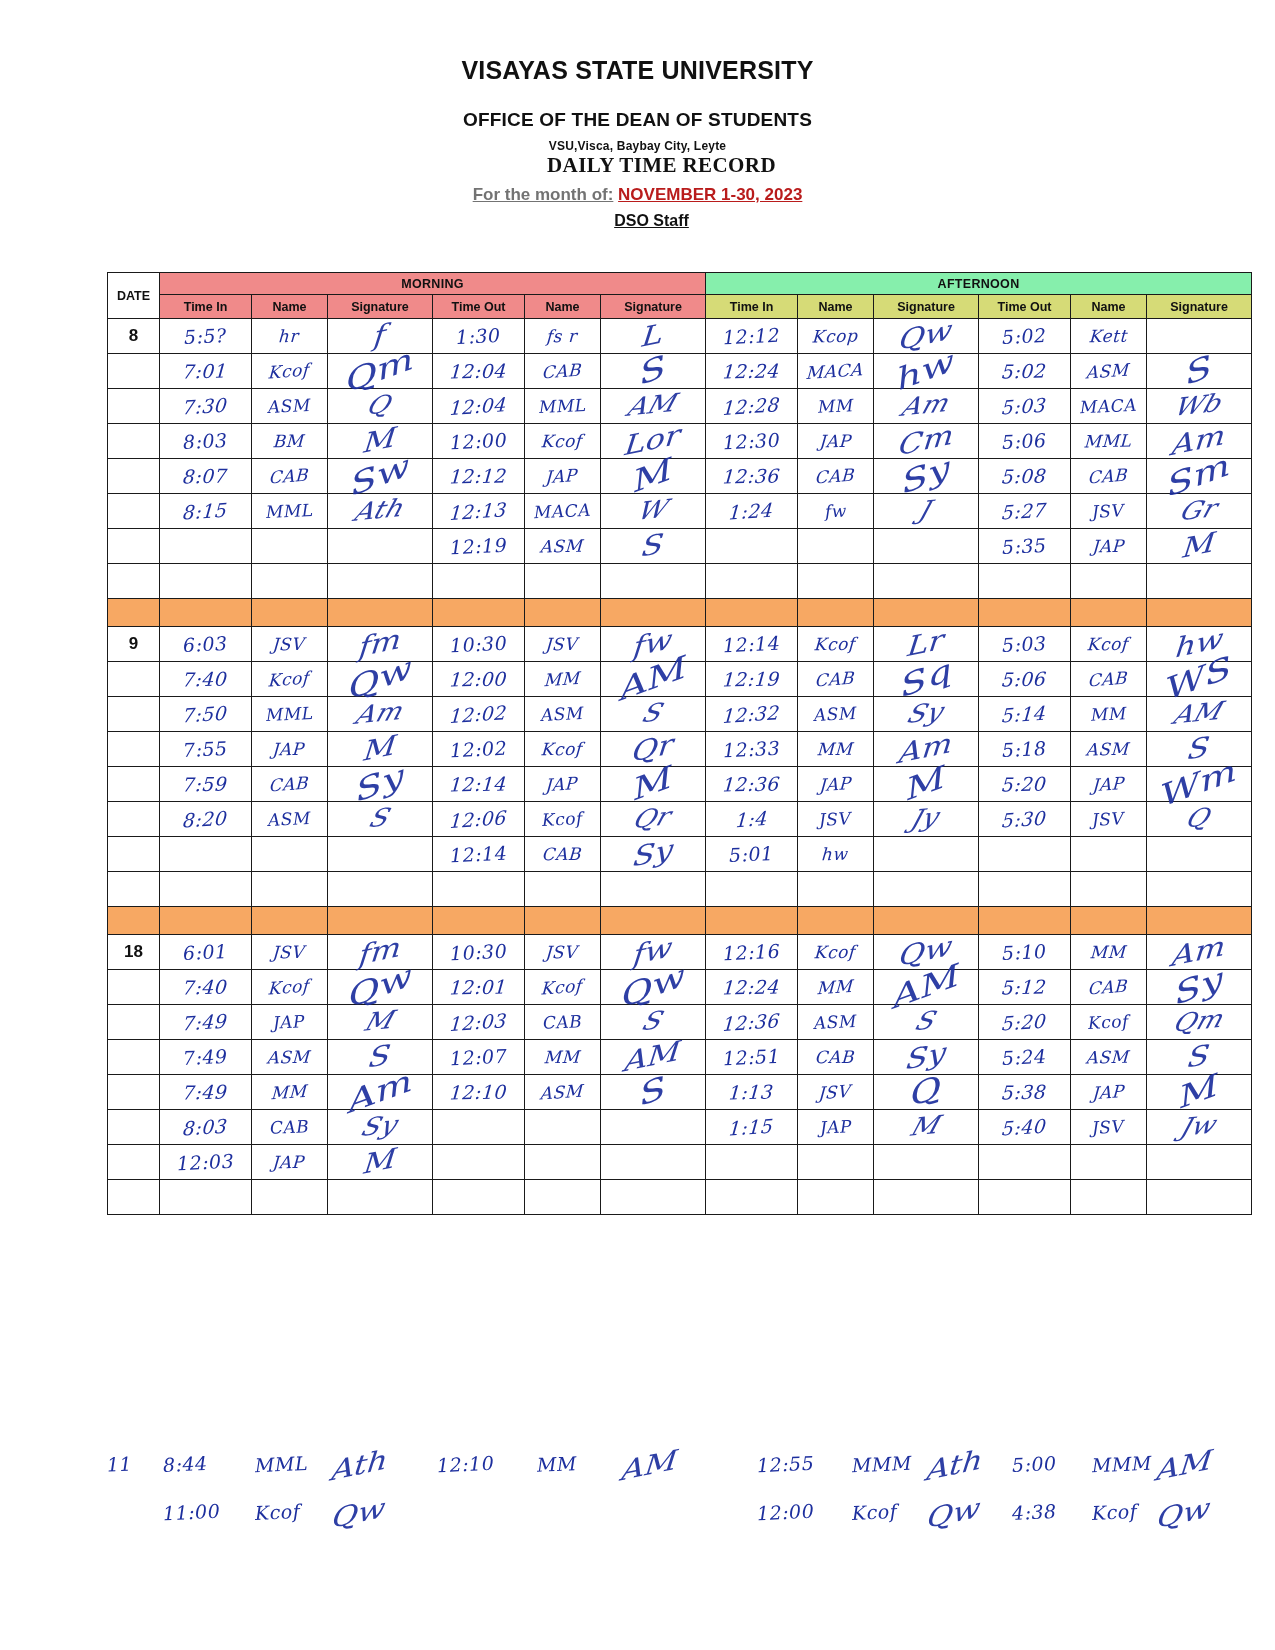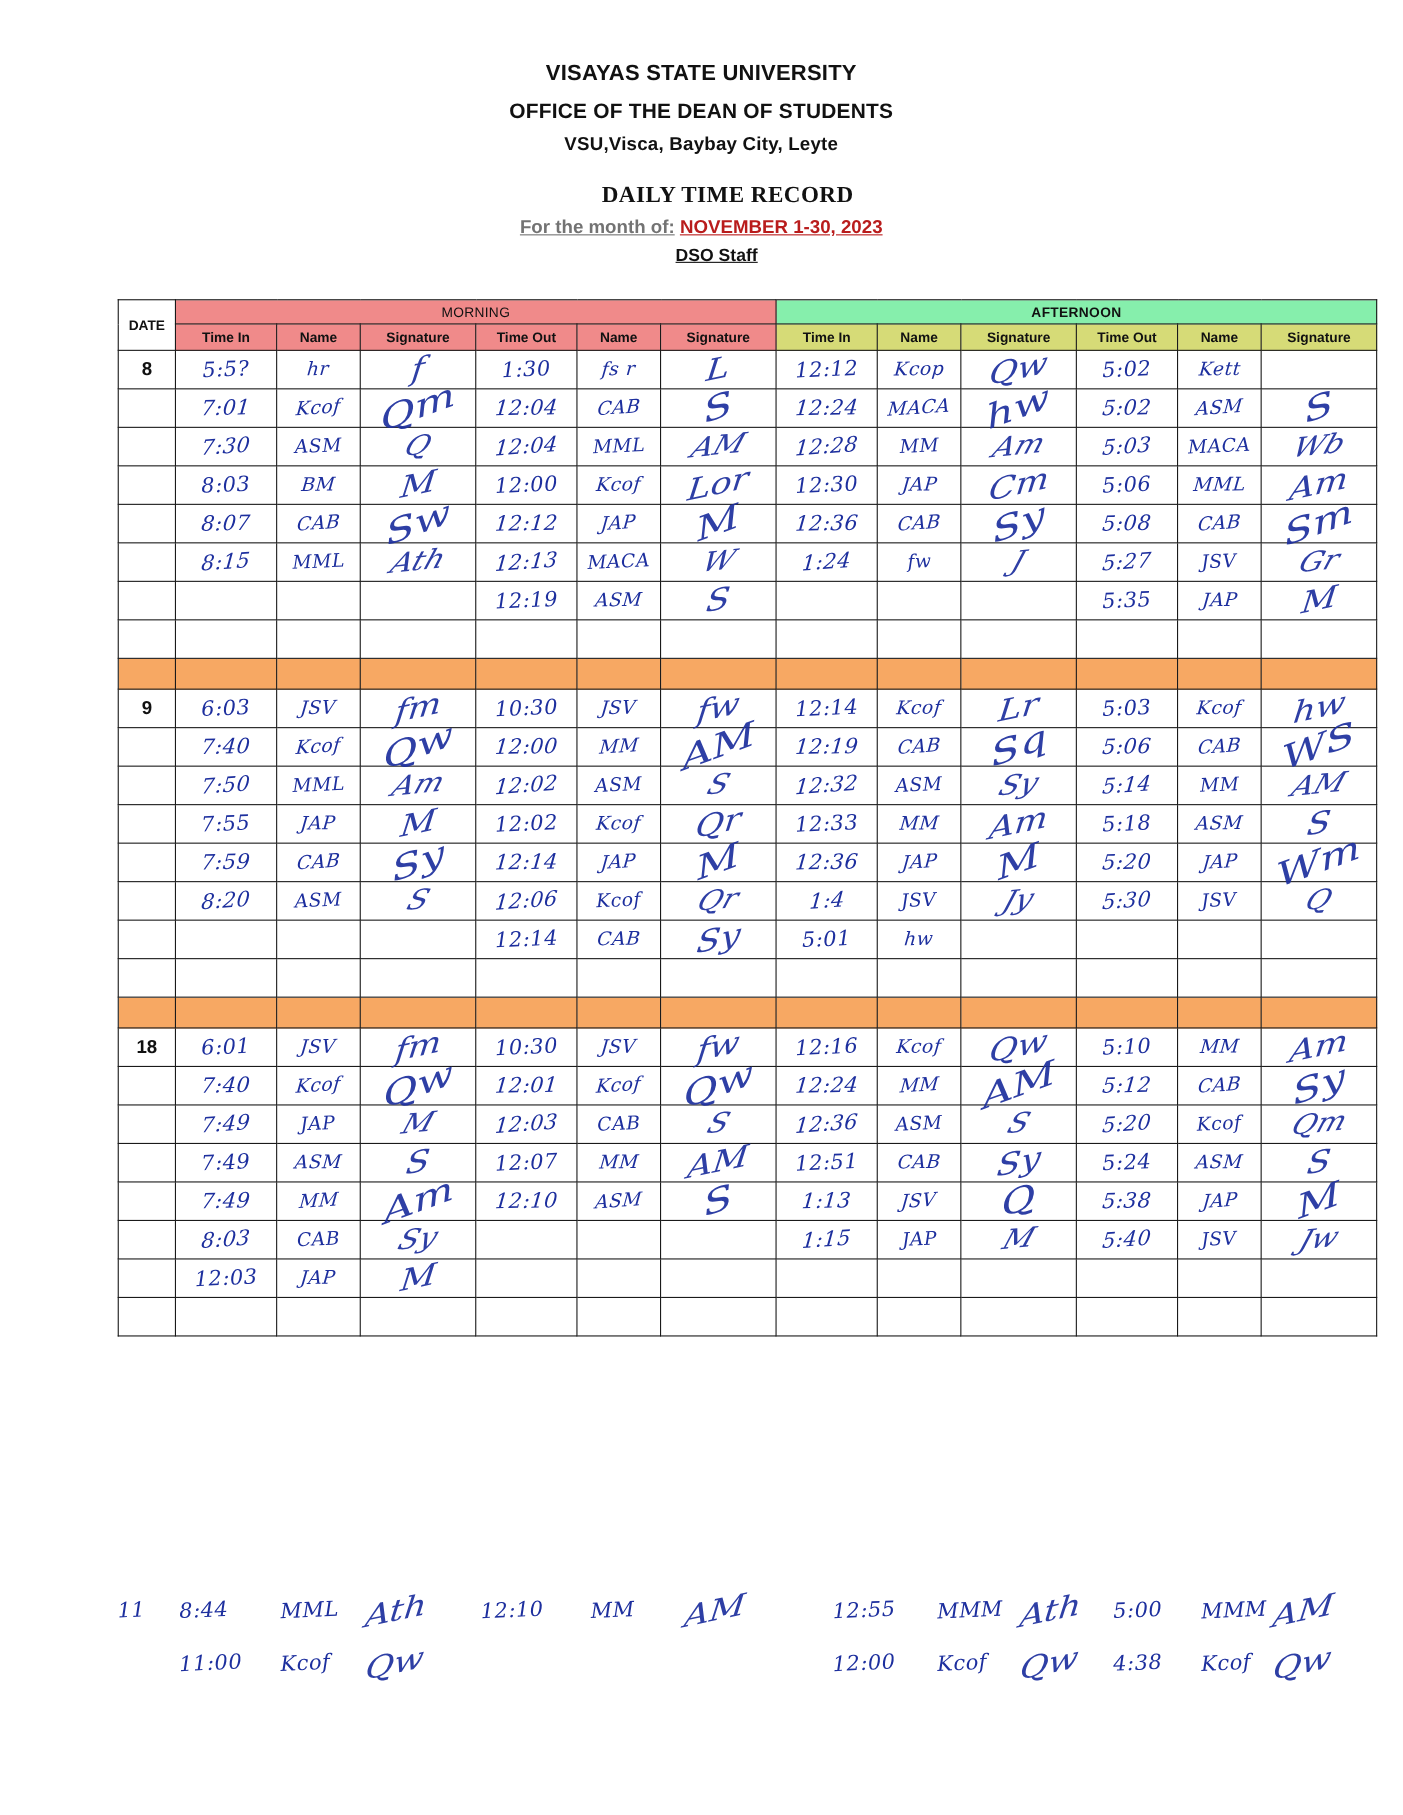--- a/index.html
+++ b/index.html
@@ -24,23 +24,23 @@
 
   
   .header {
     text-align: center;
     padding-top: 56px;
   }
   .hdr-line {
     font-weight: bold;
     letter-spacing: 0.2px;
   }
-  .hdr-univ { font-size: 20px; margin-bottom: 12px; text-align: center; }
+  .hdr-univ { font-size: 25px; margin-bottom: 24px; text-align: center; }
   .hdr-office { font-size: 19px; margin-bottom: 8px; }
-  .hdr-addr { font-size: 17px; margin-bottom: 24px; }
+  .hdr-addr { font-size: 12px; }
   .hdr-dtr {
     font-family: "Liberation Serif", serif;
     font-size: 21px;
     font-weight: bold;
     margin-bottom: 7px;
     letter-spacing: 0.4px;
     margin-left: 48px;
   }
   .hdr-month {
     font-size: 17px;
@@ -78,21 +78,21 @@
   table.dtr td, table.dtr th {
     border: 1px solid #1a1a1a;
     padding: 0;
     font-size: 12.5px;
     text-align: center;
     vertical-align: middle;
     box-sizing: border-box;
   }
   .sess-morning {
     background: #f08a8a;
-    font-weight: normal;
+    font-weight: bold;
     font-size: 13px;
     height: 22px;
     letter-spacing: 0.3px;
     margin-left: 48px;
   }
   .sess-afternoon {
     background: #86efac;
     font-weight: bold;
     font-size: 13px;
     height: 22px;

